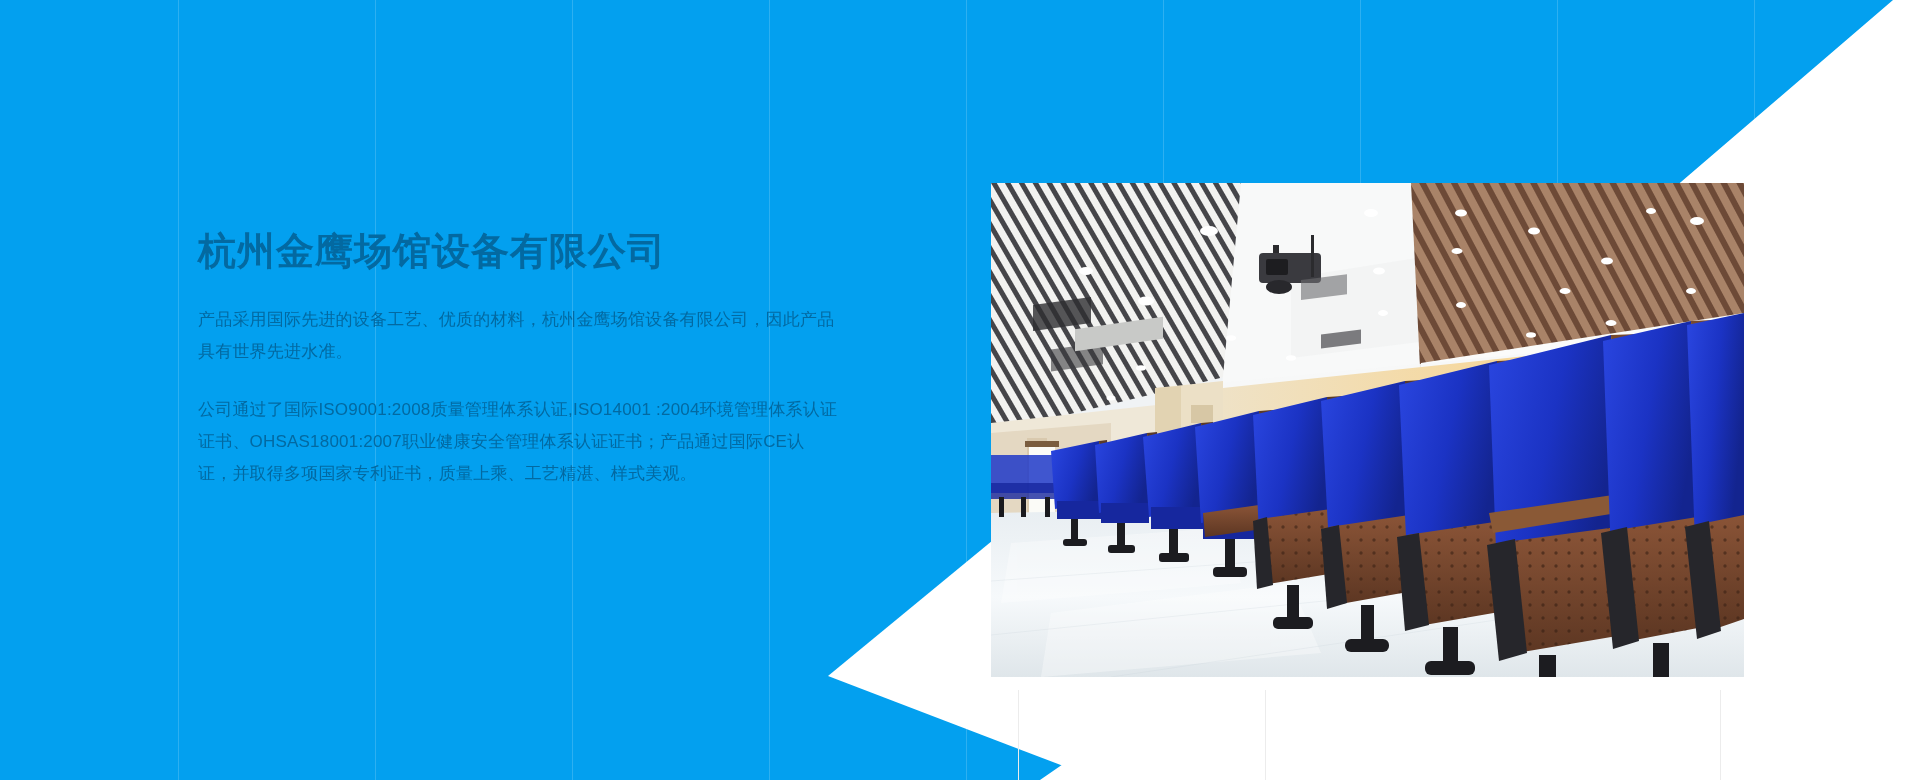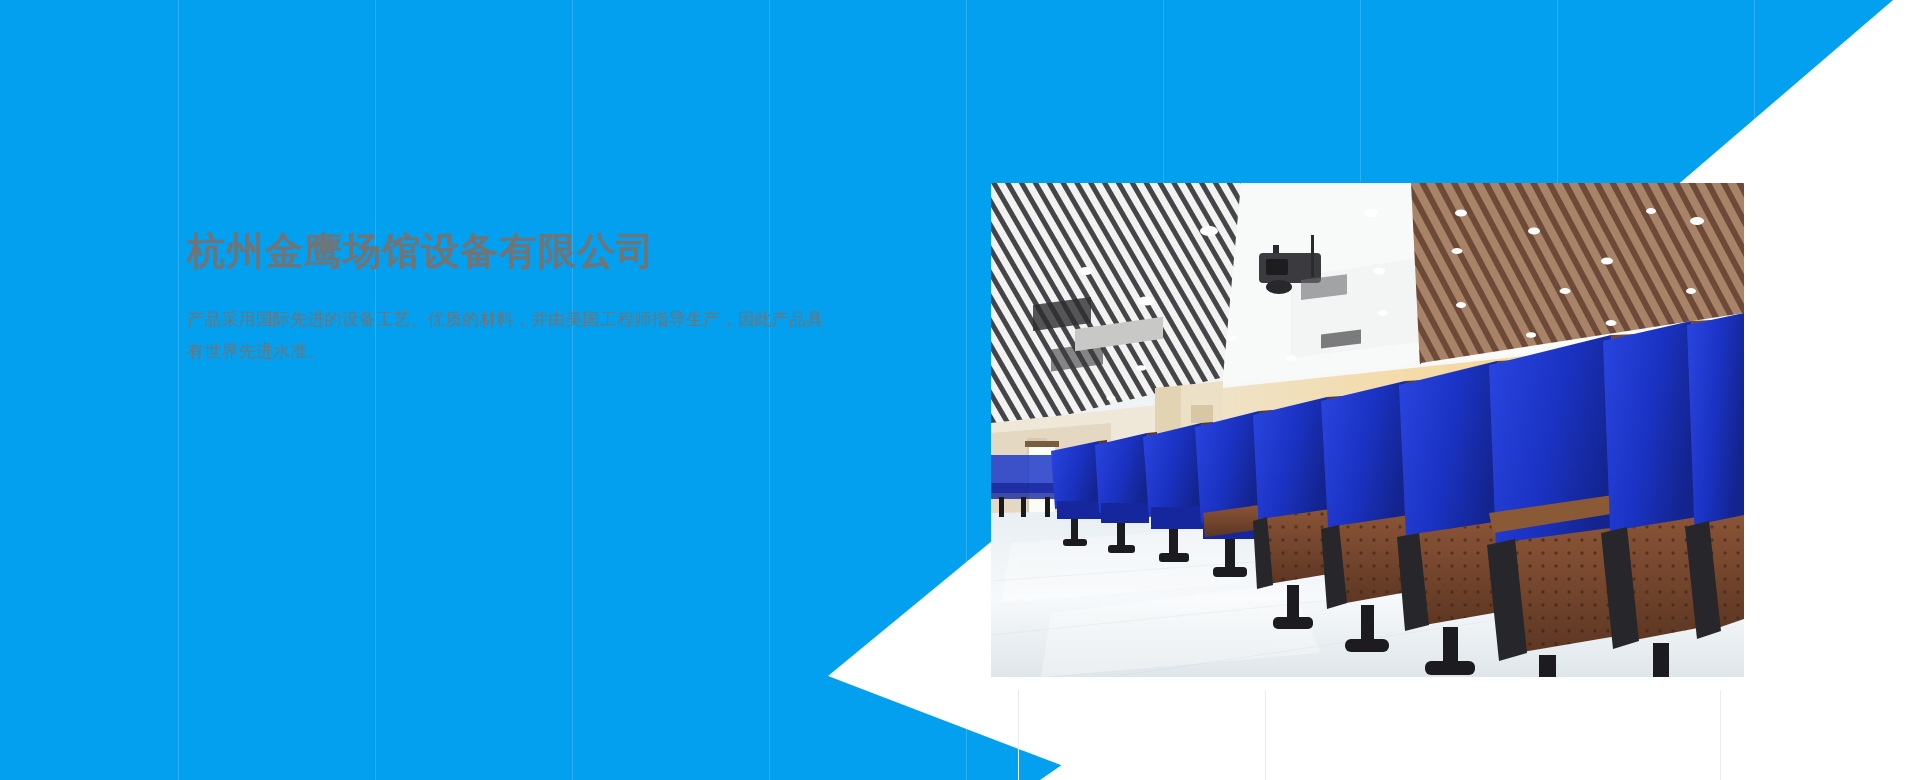--- a/index.html
+++ b/index.html
@@ -62,24 +62,24 @@
   
   .white-lines .wline {
     position: absolute;
     width: 1px;
     background: #ececec;
   }
 
   
   .text-col {
     position: absolute;
-    left: 187px;
+    left: 198px;
     top: 228px;
     width: 640px;
-    color: #737373;
+    color: #0369a1;
   }
   .headline {
     font-size: 38px;
     font-weight: bold;
     letter-spacing: 1px;
     line-height: 1.25;
     margin-bottom: 28px;
     white-space: nowrap;
   }
   .para {
@@ -126,22 +126,23 @@
   <div class="white-lines">
     <div class="wline" style="left:1018px; top:690px; height:90px;"></div>
     <div class="wline" style="left:1265px; top:690px; height:90px;"></div>
     <div class="wline" style="left:1720px; top:690px; height:90px;"></div>
   </div>
 
   <div class="text-col">
     <h1 class="headline">杭州金鹰场馆设备有限公司</h1>
 
 
-    <p class="para">产品采用国际先进的设备工艺、优质的材料，并由美国工程师指导生产，因此产品具有世界先进水准。</p>
-
+    <p class="para">产品采用国际先进的设备工艺、优质的材料，杭州金鹰场馆设备有限公司，因此产品具有世界先进水准。</p>
+
+    <p class="para">公司通过了国际ISO9001:2008质量管理体系认证,ISO14001     :2004环境管理体系认证证书、OHSAS18001:2007职业健康安全管理体系认证证书；产品通过国际CE认证，并取得多项国家专利证书，质量上乘、工艺精湛、样式美观。</p>
   </div>
 
   <div class="photo">
     <svg viewBox="0 0 753 494" preserveAspectRatio="xMidYMid slice">
       <defs>
         <linearGradient id="gCeil" x1="0" y1="0" x2="1" y2="0.5">
           <stop offset="0%" stop-color="#d9d9d9"></stop>
           <stop offset="45%" stop-color="#f4f4f2"></stop>
           <stop offset="100%" stop-color="#9d7a60"></stop>
         </linearGradient>

